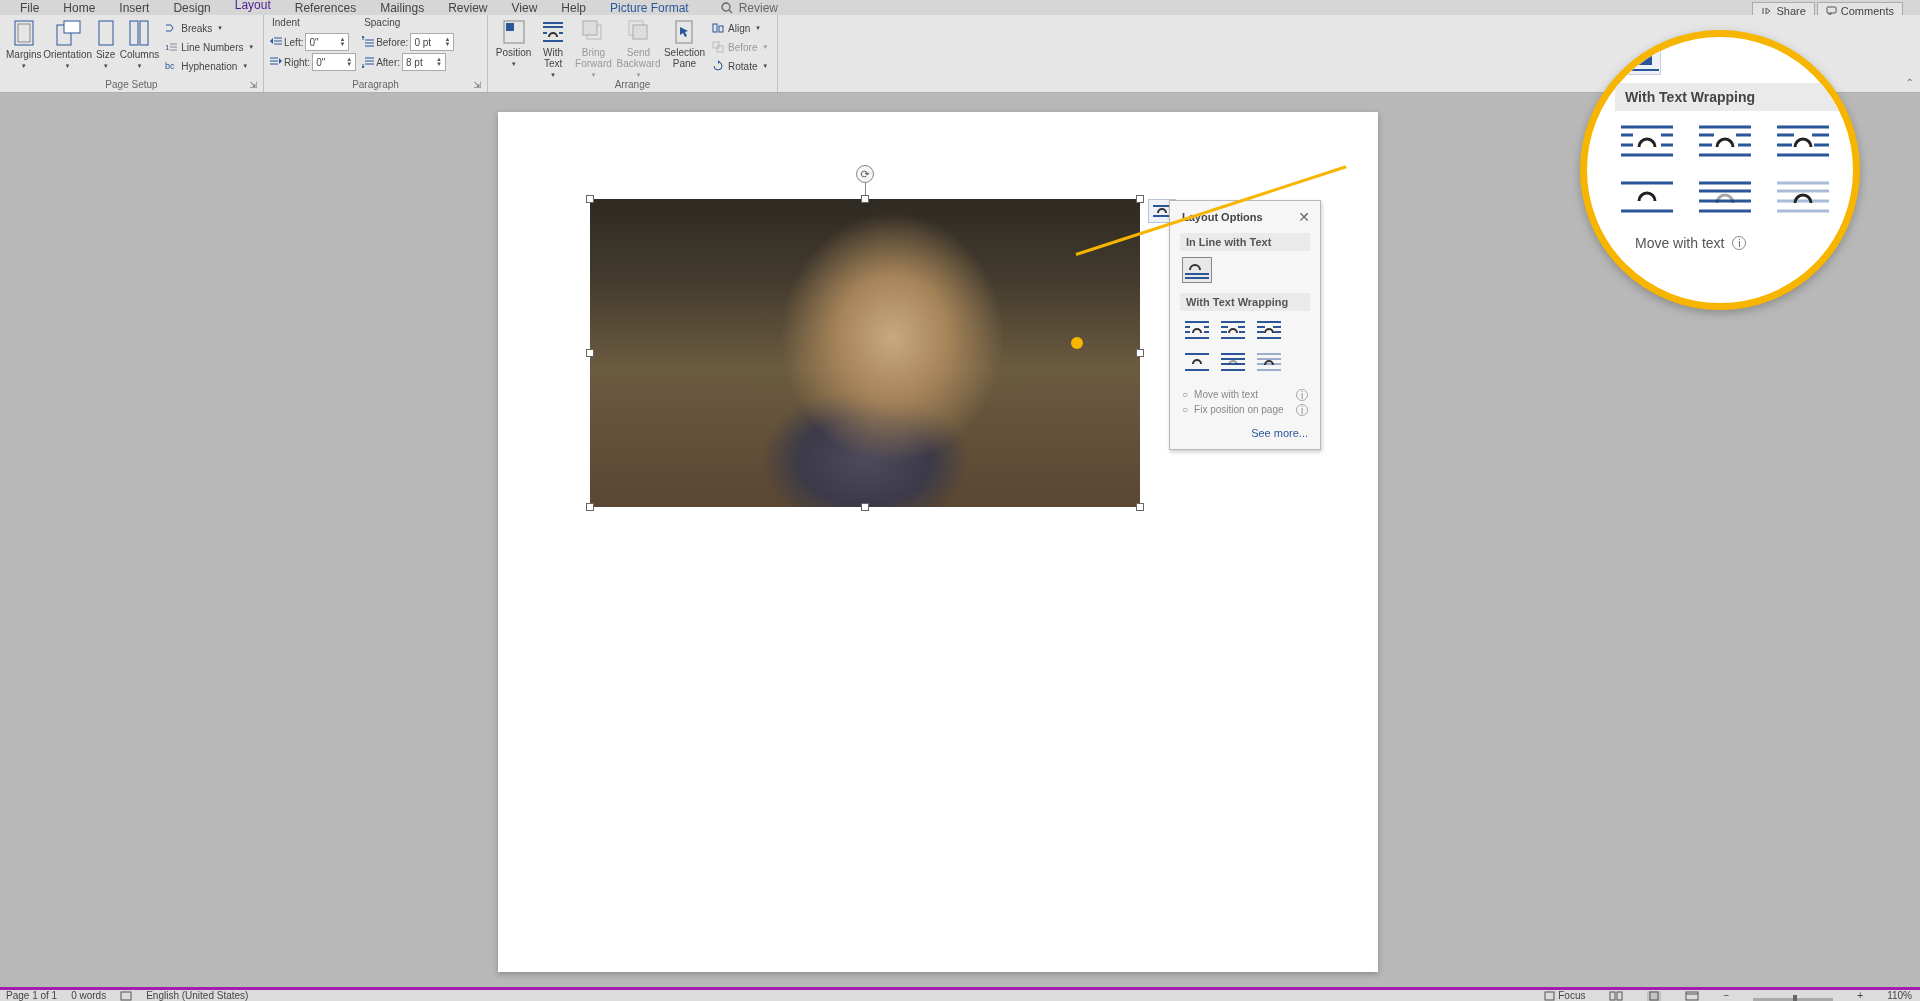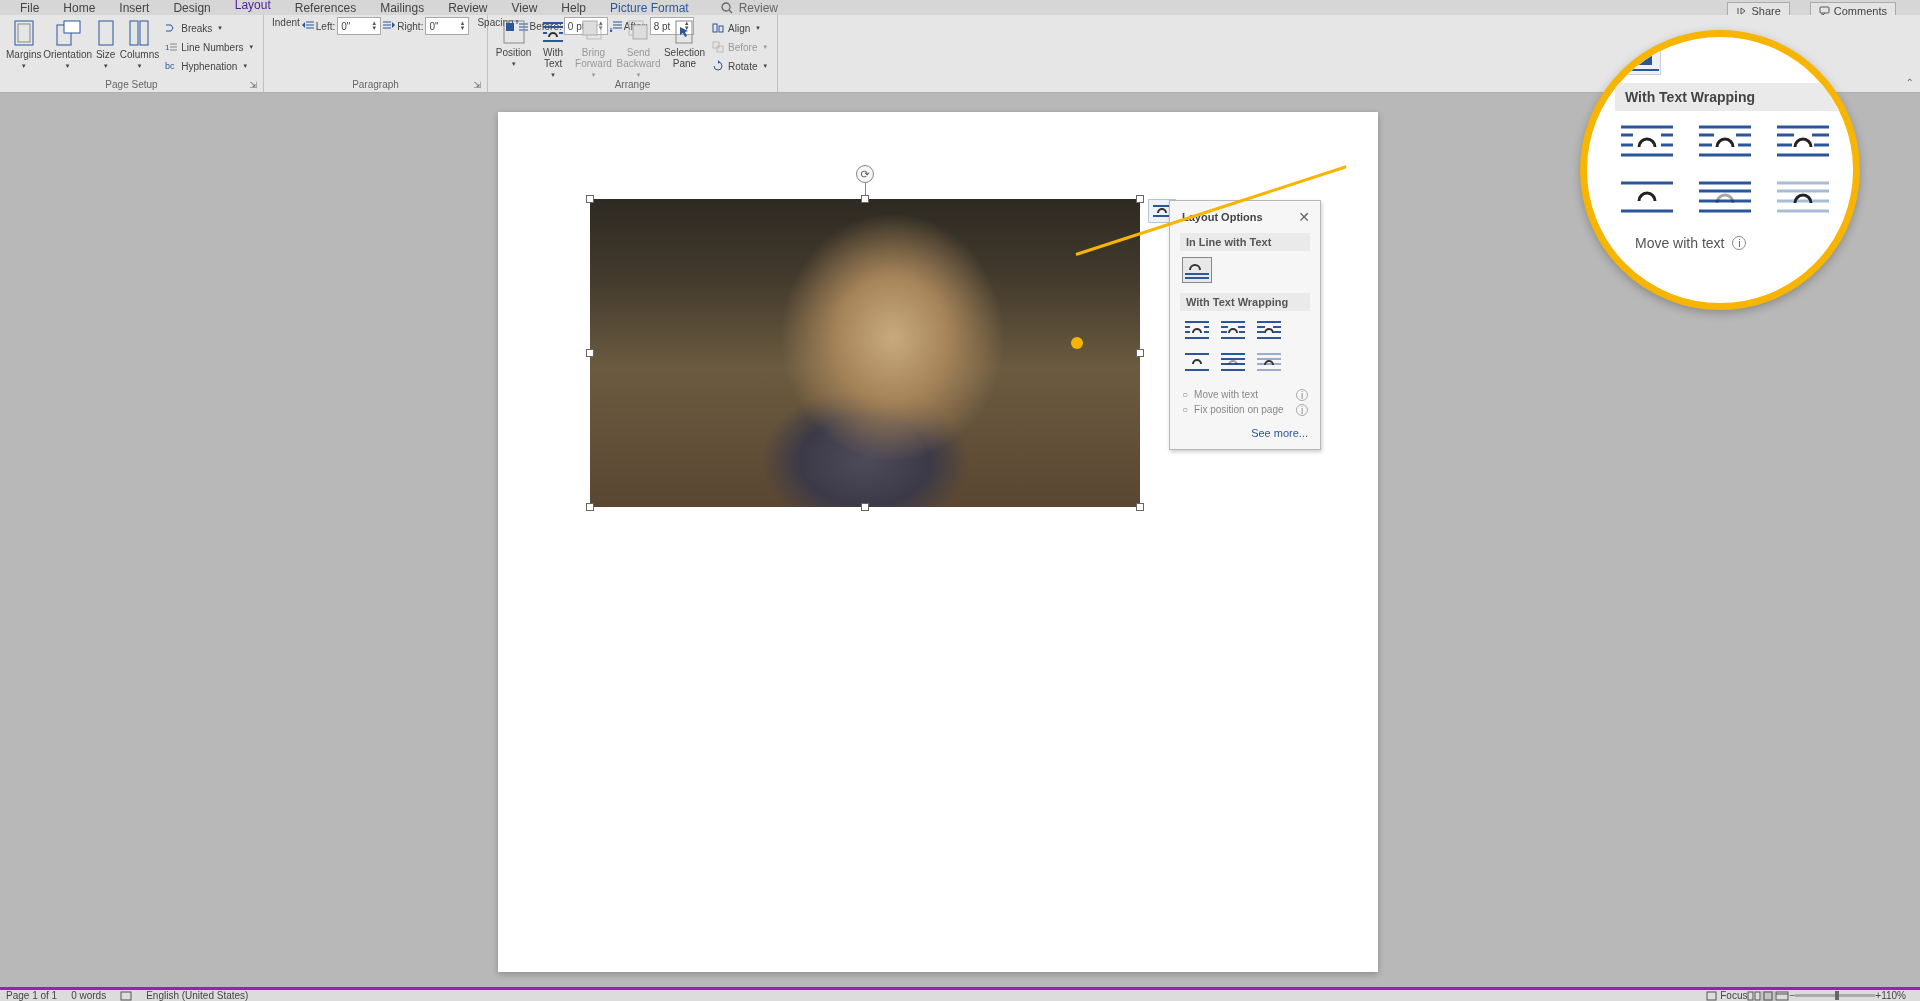--- a/index.html
+++ b/index.html
@@ -5,37 +5,37 @@
 * { margin: 0; padding: 0; box-sizing: border-box; font-family: "Segoe UI", Arial, sans-serif; }
 body { background: #b8b8b8; width: 1920px; height: 1001px; overflow: hidden; position: relative; }
 
 
 .tab-bar { background: #d6d6d6; height: 15px; display: flex; align-items: center; padding: 0 8px; font-size: 12px; color: #444; position: relative; }
 .tab { padding: 4px 12px; cursor: pointer; }
 .tab.active { border-bottom: 6px solid #14532d; color: #4c1d95; }
 .tab.contextual { color: #2b579a; }
 .search-box { display: flex; align-items: center; margin-left: 20px; color: #666; }
 .search-box svg { margin-right: 6px; }
-.right-btns { position: absolute; right: 24px; top: 2px; display: flex; gap: 20px; }
+.right-btns { position: absolute; right: 17px; top: 2px; display: flex; gap: 2px; }
 .right-btn { background: #e4e4e4; border: 1px solid #aaa; font-size: 11px; padding: 2px 8px; display: flex; align-items: center; gap: 4px; cursor: pointer; }
 
 
 .ribbon { background: #e6e6e6; height: 78px; border-bottom: 1px solid #b0b0b0; display: flex; position: relative; }
 .ribbon-group { border-right: 1px solid #c0c0c0; padding: 2px 6px 0 6px; display: flex; flex-direction: column; justify-content: space-between; }
 .ribbon-group-content { display: flex; align-items: flex-start; gap: 2px; }
 .ribbon-group-label { font-size: 10px; color: #666; text-align: center; padding-bottom: 2px; position: relative; }
 .ribbon-group-label .launcher { position: absolute; right: 0; bottom: 2px; font-size: 9px; color: #666; }
 .big-btn { display: flex; flex-direction: column; align-items: center; justify-content: flex-start; width: 48px; height: 62px; font-size: 10px; color: #444; cursor: pointer; text-align: center; padding-top: 2px; gap: 2px;}
 .big-btn.disabled { color: #999; }
 .big-btn .caret { font-size: 7px; }
 .small-row { display: flex; flex-direction: column; gap: 1px; padding-top: 2px;}
 .small-btn { display: flex; align-items: center; font-size: 10px; color: #444; height: 18px; padding: 0 4px; cursor: pointer; gap: 4px; white-space: nowrap;}
 .small-btn .caret { font-size: 7px; margin-left: 2px;}
 .indent-para { display: flex; gap: 6px; }
-.indent-col { display: flex; flex-direction: row; gap: 2px;}
+.indent-col { display: flex; flex-direction: column; gap: 2px;}
 .indent-col .hdr { font-size: 10px; color: #444; padding-left: 2px; height: 14px;}
 .indent-row { display: flex; align-items: center; gap: 2px; font-size: 10px; color: #444;}
 .spinner { width: 44px; height: 18px; background: #fff; border: 1px solid #aaa; font-size: 10px; padding: 1px 3px; display: flex; align-items: center; justify-content: space-between;}
 .spinner .arrows { display:flex; flex-direction:column; font-size:6px; line-height:5px; color:#555;}
 .collapse-btn { position: absolute; right: 6px; bottom: 4px; font-size: 10px; color: #666; cursor: pointer;}
 
 
 .doc-area { position: absolute; top: 102px; left: 0; right: 0; bottom: 14px; background: #b8b8b8; overflow: hidden;}
 .page { position: absolute; left: 498px; top: 10px; width: 880px; height: 860px; background: #fff; box-shadow: 0 2px 6px rgba(0,0,0,.25);}
 
@@ -60,21 +60,21 @@
 .lp-options { display: flex; flex-wrap: wrap; gap: 6px; padding: 4px 12px 8px 12px;}
 .wrap-opt { width: 30px; height: 26px; border: 1px solid transparent; display:flex; align-items:center; justify-content:center; cursor:pointer; position:relative;}
 .wrap-opt.selected { border: 1px solid #888; background: #e8e8e8;}
 .lp-radios { padding: 6px 12px 4px 12px; color: #888; font-size:10px;}
 .lp-radio { display:flex; align-items:flex-start; gap: 6px; margin-bottom: 4px; position:relative;}
 .lp-radio .info { position:absolute; right:0; top:0; font-size:10px; color:#888; border:1px solid #aaa; border-radius:50%; width:12px; height:12px; text-align:center; line-height:11px;}
 .lp-seemore { text-align: right; padding: 4px 12px 10px 0; color: #2b579a; font-size: 11px; cursor:pointer;}
 
 
 .status-bar { position: absolute; bottom: 0; left: 0; right: 0; height: 14px; background: #dcdcdc; border-top: 3px solid #a21caf; font-size: 10px; color: #444; display:flex; align-items:center; padding: 0 6px; gap: 14px;}
-.status-right { position:absolute; right: 14px; display:flex; align-items:center; gap: 0;}
+.status-right { position:absolute; right: 8px; display:flex; align-items:flex-end; gap: 24px;}
 .zoom-slider { width: 80px; height: 3px; background: #aaa; position:relative;}
 .zoom-thumb { position:absolute; left: 50%; top:-3px; width:4px; height:9px; background:#666;}
 
 
 .callout { position:absolute; top: 30px; right: 60px; width: 280px; height: 280px; border-radius: 50%; border: 7px solid #f7b500; background: #fff; overflow:hidden; box-shadow: 0 3px 10px rgba(0,0,0,.25);}
 .callout-inner { position:absolute; left: 28px; top: 12px; width: 235px;}
 .callout .tab-sq { width: 36px; height: 26px; background: #eef1f5; border:1px solid #ccd; margin-left: 10px; margin-bottom: 8px;}
 .callout .sec-title { background:#eaeaea; padding: 6px 10px; font-weight:bold; color:#444; font-size: 14px; margin-bottom: 10px;}
 .callout .grid { display:flex; flex-wrap:wrap; gap: 16px 22px; padding-left: 4px;}
 .callout .opt { width: 56px; height: 40px; position:relative;}

